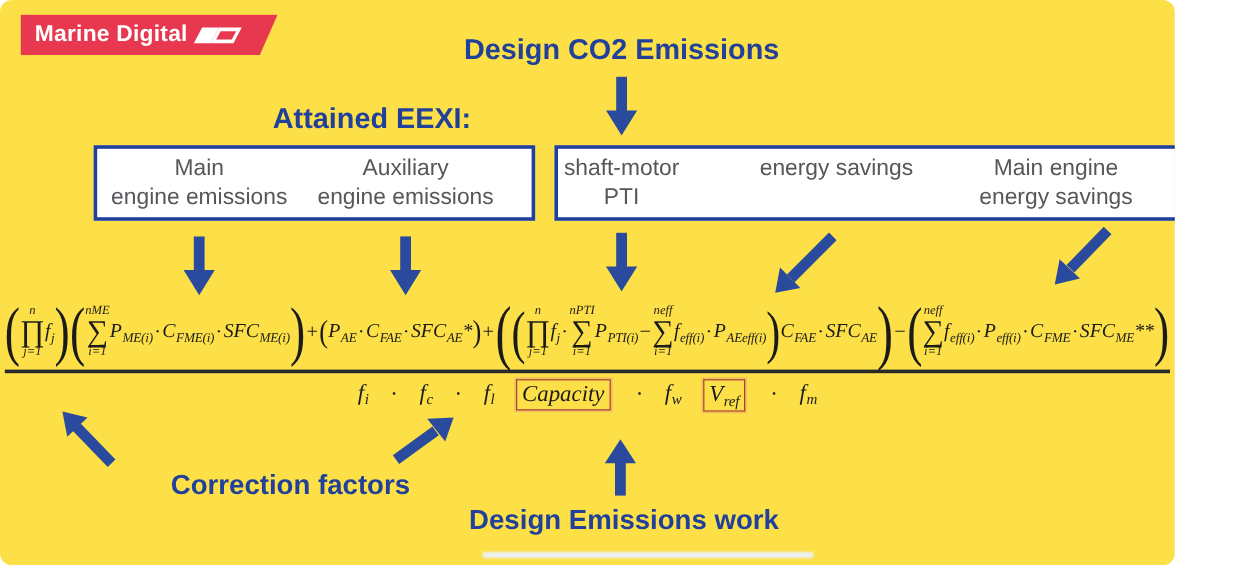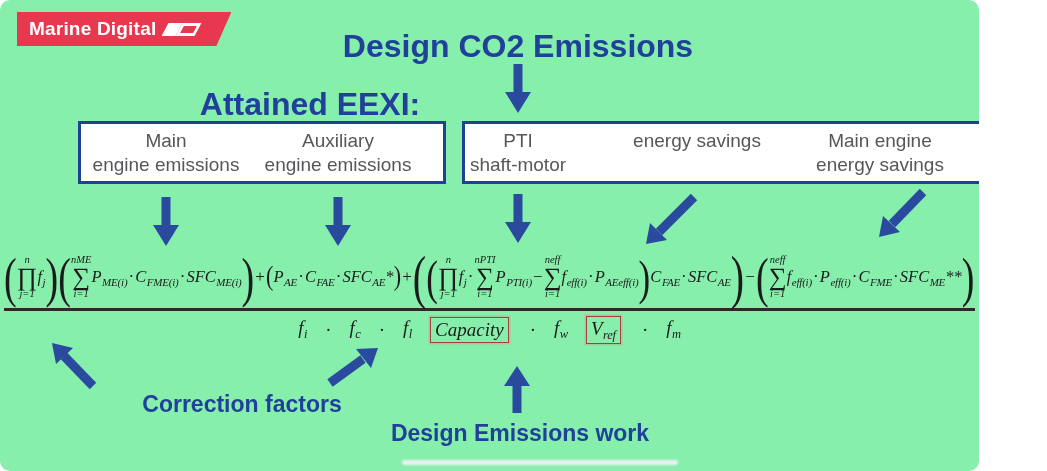--- a/index.html
+++ b/index.html
@@ -1,32 +1,32 @@
 <!DOCTYPE html>
 <html><head>
 <meta charset="utf-8">
 <style>
   html,body{margin:0;padding:0;background:#fff;}
-  .canvas{position:relative;width:979px;height:471px;background:#86efac;overflow:hidden;
+  .canvas{position:relative;width:979px;height:471px;background:#fde047;overflow:hidden;
           font-family:"Liberation Sans",sans-serif;border-radius:10px;}
   .abs{position:absolute;}
   .cx{transform:translateX(-50%);text-align:center;white-space:nowrap;}
 
   
   .logo{position:absolute;left:17px;top:12px;height:34px;background:#e8384f;
         clip-path:polygon(0 0,100% 0,93% 100%,0 100%);
         display:flex;align-items:center;gap:9px;padding:0 28px 0 12px;}
   .logo-text{color:#fff;font-weight:800;font-size:19px;letter-spacing:.2px;}
   .flag{display:inline-block;transform:skewX(-28deg);width:34px;height:13px;position:relative;margin-right:4px;}
   .flag-solid{position:absolute;left:0;top:0;width:14px;height:13px;background:#fff;}
   .flag-outline{position:absolute;left:14px;top:0;width:19px;height:13px;border:3.5px solid #fff;box-sizing:border-box;}
 
   
   .h-blue{color:#21409a;font-weight:800;}
-  .h24{font-size:32px;}
+  .h24{font-size:24px;}
   .h23{font-size:23px;}
   .sub-gray{color:#57585c;font-size:19px;}
 
   
   .bluebox{position:absolute;border:3px solid #21409a;box-sizing:border-box;background:#fff;}
   .boxlabel{position:absolute;color:#56575b;font-size:19px;font-weight:500;line-height:1.24;text-align:center;white-space:nowrap;transform:translateX(-50%);}
 
   
   .arrows{position:absolute;left:0;top:0;pointer-events:none;}
 
@@ -79,22 +79,22 @@
 
   <div class="boxlabel" style="left:166px;top:129px;">
     <div>Main</div>
     <div>engine emissions</div>
   </div>
   <div class="boxlabel" style="left:338px;top:129px;">
     <div>Auxiliary</div>
     <div>engine emissions</div>
   </div>
   <div class="boxlabel" style="left:518px;top:129px;">
+    <div>shaft-motor</div>
     <div>PTI</div>
-    <div>shaft-motor</div>
   </div>
   <div class="boxlabel" style="left:697px;top:129px;">
     <div>energy savings</div>
   </div>
   <div class="boxlabel" style="left:880px;top:129px;">
     <div>Main engine</div>
     <div>energy savings</div>
   </div>
 
   <svg class="arrows" width="1047" height="471" viewBox="0 0 1047 471">

